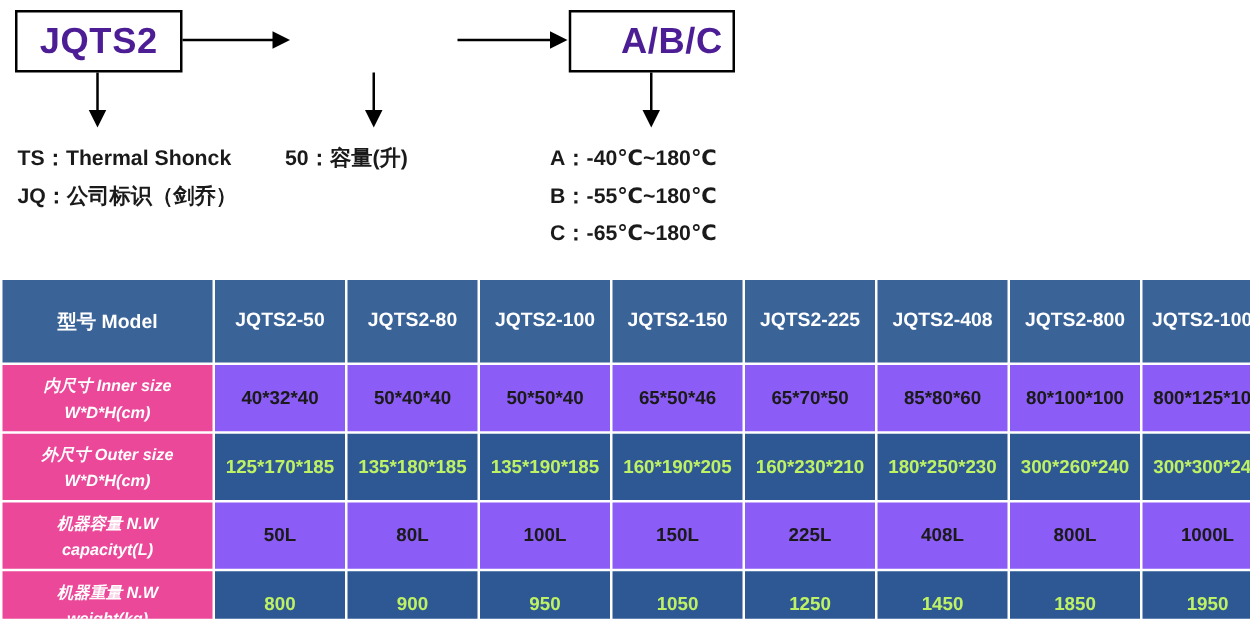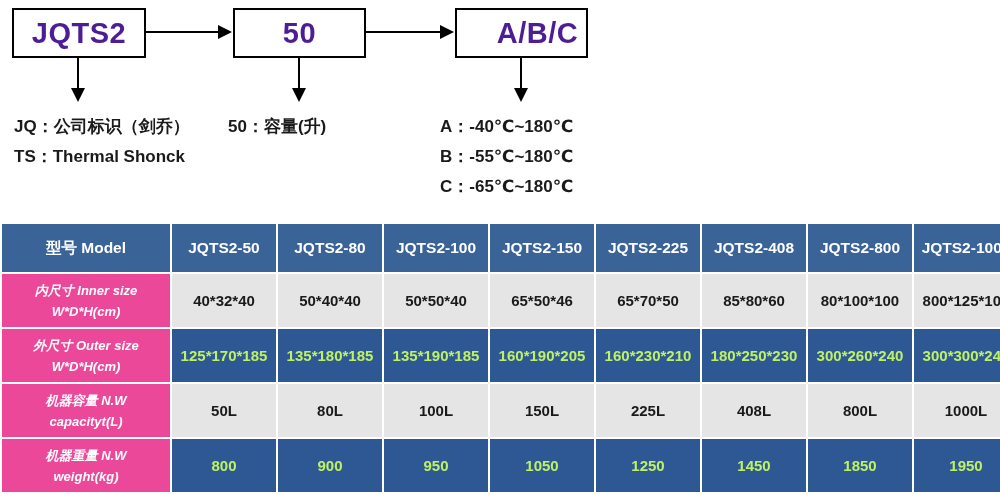--- a/index.html
+++ b/index.html
@@ -63,32 +63,32 @@
   #spec-table td {
     text-align: center;
     vertical-align: middle;
     font-weight: 700;
     padding: 2px 2px;
   }
   .hdr-cell {
     background: #3a6398;
     color: #ffffff;
     font-size: 15.5px;
-    height: 48px;
+    height: 66px;
   }
   .rowlabel {
     background: #ec4899;
     color: #ffffff;
     font-size: 13px;
     height: 53px;
     line-height: 21px;
     font-style: italic;
   }
   .cell-white {
-    background: #e5e5e5;
+    background: #8b5cf6;
     color: #1a1a1a;
     font-size: 15px;
     height: 53px;
   }
   .cell-blue {
     background: #2e5894;
     color: #bef264;
     font-size: 15px;
     height: 53px;
   }
@@ -98,45 +98,42 @@
 </head>
 <body>
 
 <div id="page">
 
   <div id="diagram">
 
     <div class="dbox" id="box-model">
       <span>JQTS2</span>
     </div>
-    <div class="dbox" id="box-capacity">
-      <span>50</span>
-    </div>
     <div class="dbox" id="box-temp">
       <span>A/B/C</span>
     </div>
 
     <div class="h-conn" style="left:146px; top:31px; width:74px;"></div>
     <div class="arrow-right" style="left:218px; top:25px;"></div>
 
     <div class="h-conn" style="left:366px; top:31px; width:76px;"></div>
     <div class="arrow-right" style="left:440px; top:25px;"></div>
 
     <div class="v-conn" style="left:77px; top:58px; height:32px;"></div>
     <div class="arrow-down" style="left:71px; top:88px;"></div>
 
     <div class="v-conn" style="left:298px; top:58px; height:32px;"></div>
     <div class="arrow-down" style="left:292px; top:88px;"></div>
 
     <div class="v-conn" style="left:520px; top:58px; height:32px;"></div>
     <div class="arrow-down" style="left:514px; top:88px;"></div>
 
     <div class="legend-col" id="legend-left">
+      <div class="legend-line">TS：Thermal Shonck</div>
       <div class="legend-line">JQ：公司标识（剑乔）</div>
-      <div class="legend-line">TS：Thermal Shonck</div>
     </div>
 
     <div class="legend-col" id="legend-mid">
       <div class="legend-line">50：容量(升)</div>
     </div>
 
     <div class="legend-col" id="legend-right">
       <div class="legend-line">A：-40℃~180℃</div>
       <div class="legend-line">B：-55℃~180℃</div>
       <div class="legend-line">C：-65℃~180℃</div>

